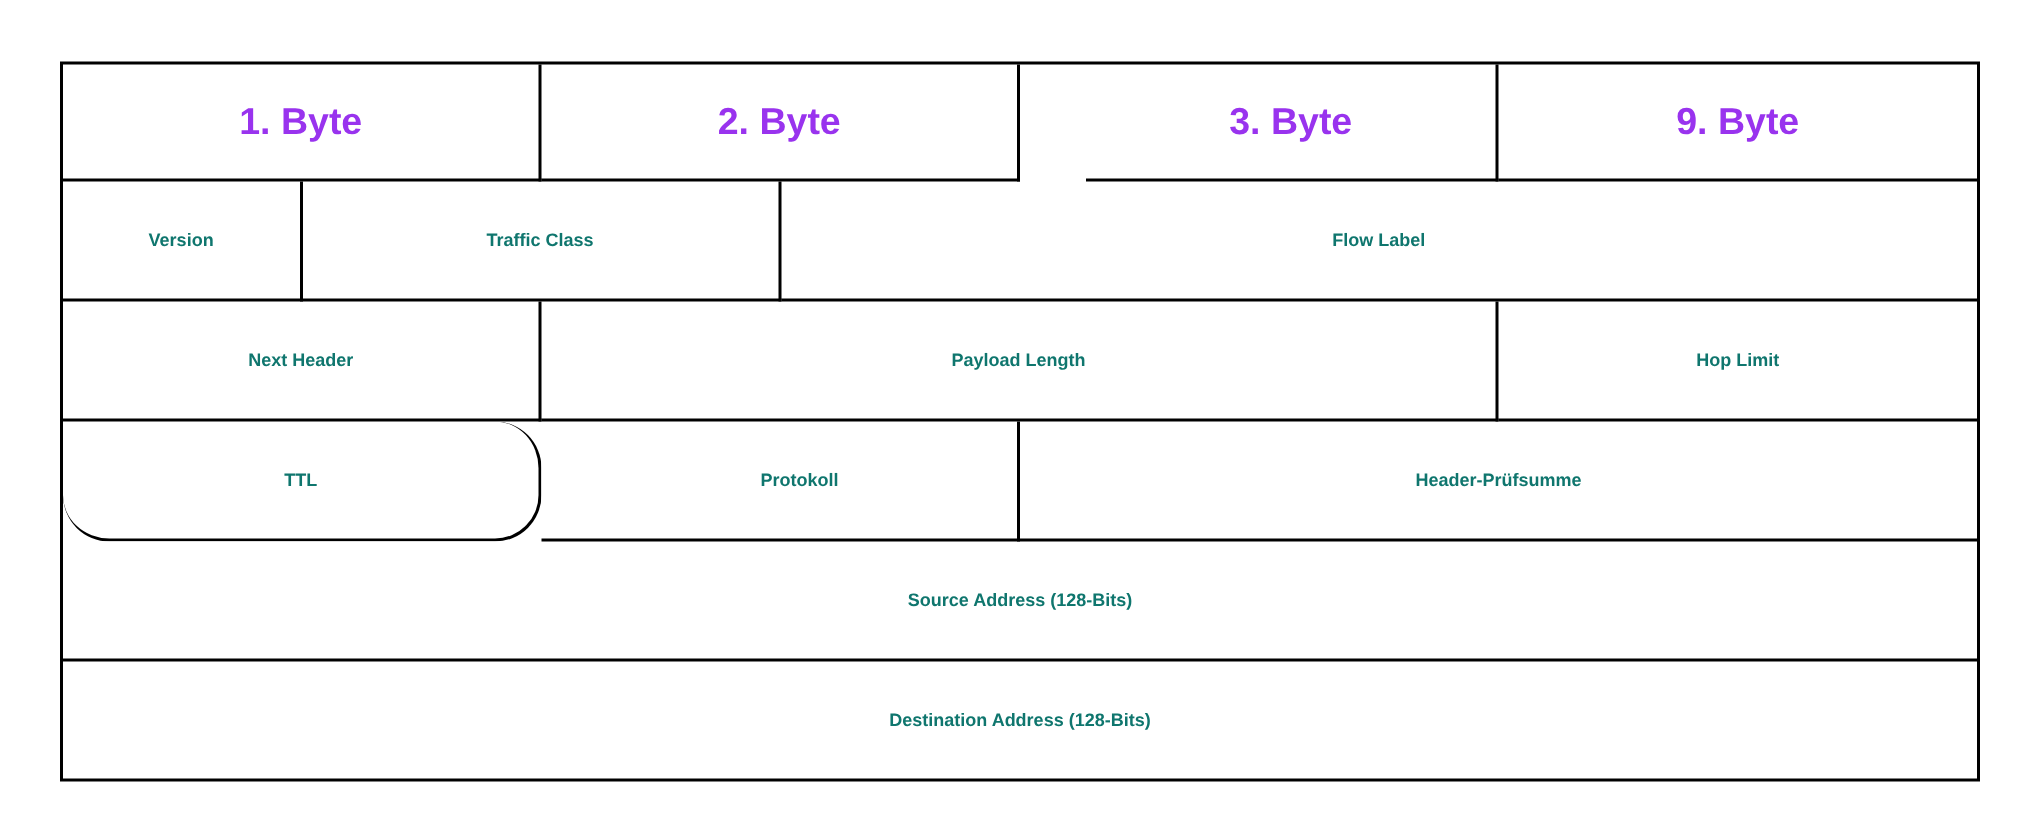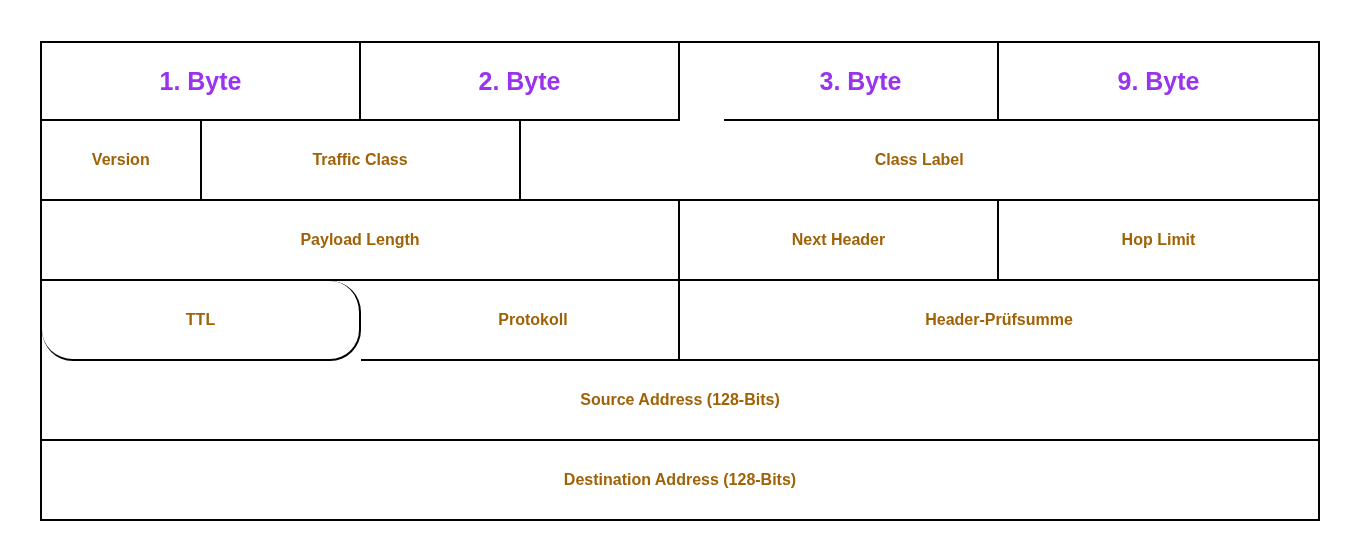--- a/index.html
+++ b/index.html
@@ -29,22 +29,22 @@
     grid-template-columns: repeat(32, 1fr);
   }
   .cell {
     box-sizing: border-box;
     height: 80px;
     display: flex;
     align-items: center;
     justify-content: center;
     text-align: center;
     font-weight: bold;
-    font-size: 16px;
-    color: #a16207;
+    font-size: 12px;
+    color: #0f766e;
     border-right: 2px solid #000000;
     border-bottom: 2px solid #000000;
     white-space: nowrap;
     overflow: hidden;
   }
   .cell.byte-header {
     height: 78px;
     font-size: 25px;
     color: var(--accent, #9933EE);
   }
@@ -56,23 +56,23 @@
 
 <div class="canvas">
   <div class="packet-table">
     <div class="grid">
         <div class="cell byte-header" style="grid-column: span 8;">1. Byte</div>
         <div class="cell byte-header" style="grid-column: span 8;">2. Byte</div>
         <div class="cell byte-header" style="grid-column: span 8; margin-left: 44px;">3. Byte</div>
         <div class="cell byte-header row-end" style="grid-column: span 8;">9. Byte</div>
         <div class="cell" style="grid-column: span 4;">Version</div>
         <div class="cell" style="grid-column: span 8;">Traffic Class</div>
-        <div class="cell row-end" style="grid-column: span 20;">Class Label</div>
+        <div class="cell row-end" style="grid-column: span 20;">Flow Label</div>
+        <div class="cell" style="grid-column: span 8;">Next Header</div>
         <div class="cell" style="grid-column: span 16;">Payload Length</div>
-        <div class="cell" style="grid-column: span 8;">Next Header</div>
         <div class="cell row-end" style="grid-column: span 8;">Hop Limit</div>
         <div class="cell" style="grid-column: span 8; border-radius: 31px;">TTL</div>
         <div class="cell" style="grid-column: span 8; padding-left: 27px;">Protokoll</div>
         <div class="cell row-end" style="grid-column: span 16;">Header-Prüfsumme</div>
         <div class="cell row-end" style="grid-column: span 32;">Source Address (128-Bits)</div>
         <div class="cell row-end last-row" style="grid-column: span 32;">Destination Address (128-Bits)</div>
       </div>
   </div>
 </div>
 

